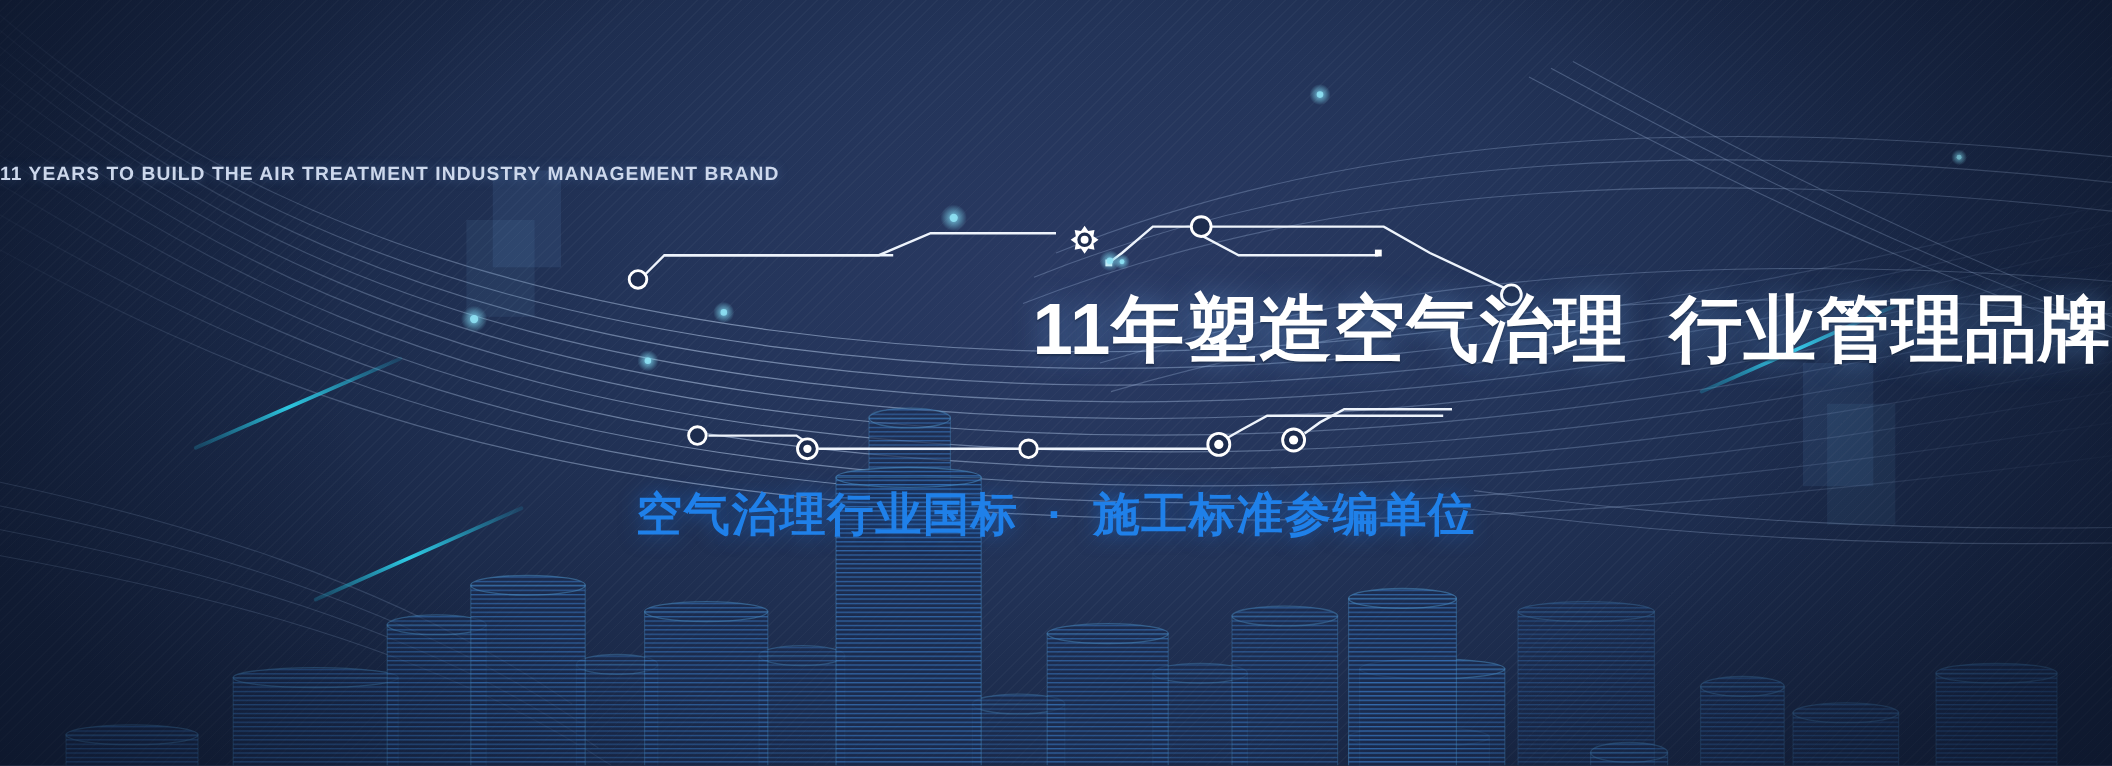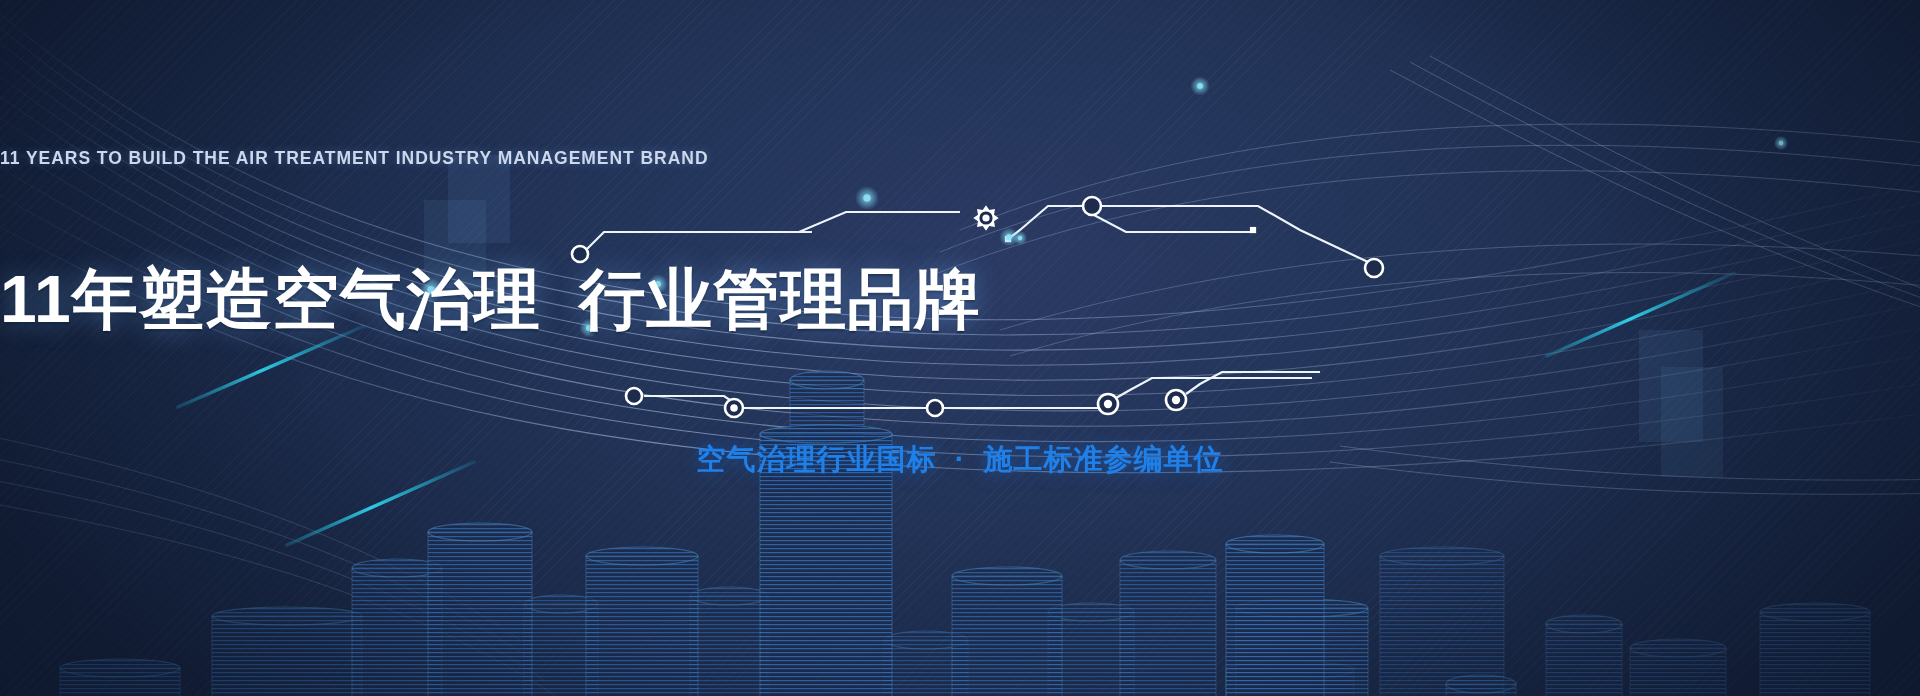--- a/index.html
+++ b/index.html
@@ -36,34 +36,34 @@
     position:absolute;left:0;right:0;top:148px;
     text-align:left;
     color:#cdd8ec;
     font-size:17.5px;
     font-weight:700;
     letter-spacing:.055em;
     text-shadow:0 0 10px rgba(120,170,230,.35);
   }
   #headline{
     position:absolute;left:0;right:0;top:266px;
-    text-align:left;
+    text-align:right;
     color:#ffffff;
     font-size:66px;
     font-weight:700;
     letter-spacing:.015em;
     line-height:1;
     text-shadow:0 0 26px rgba(120,180,250,.42), 0 2px 2px rgba(8,16,34,.55);
     white-space:pre;
   }
   #subtitle{
     position:absolute;left:0;right:0;top:440px;
     text-align:center;
     color:#1f80e9;
-    font-size:29px;
+    font-size:42px;
     font-weight:700;
     letter-spacing:.035em;
     text-shadow:0 0 18px rgba(26,110,210,.55);
     white-space:pre;
   }
 </style>
 </head>
 <body>
 
 <div id="banner">

